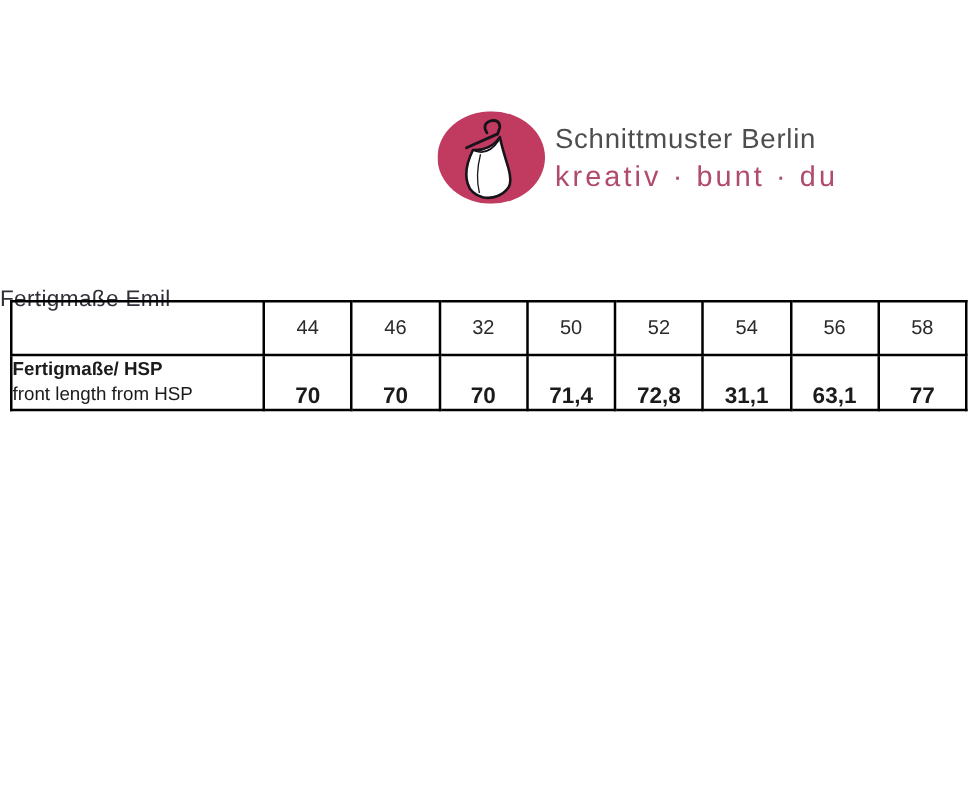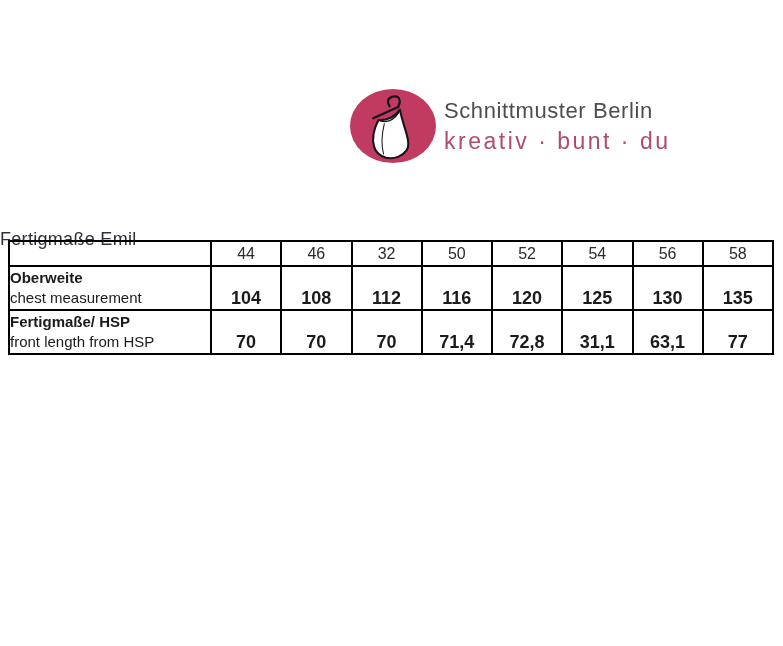--- a/index.html
+++ b/index.html
@@ -59,21 +59,21 @@
     top: 240px;
     width: 766px;
     border-collapse: collapse;
     table-layout: fixed;
     color: #1b1b1b;
   }
   .size-table td, .size-table th {
     border: 2px solid #000000;
     padding: 0;
   }
-  .size-table tr.header-row { height: 25px; }
+  .size-table tr.header-row { height: 43px; }
   .size-table tr.data-row { height: 44px; }
   .size-header {
     font-size: 16px;
     font-weight: 400;
     text-align: center;
     vertical-align: middle;
     color: #2b2b2b;
   }
   .label-cell {
     padding: 1px 4px 2px 5px;
@@ -134,34 +134,20 @@
       <td class="size-header">46</td>
       <td class="size-header">32</td>
       <td class="size-header">50</td>
       <td class="size-header">52</td>
       <td class="size-header">54</td>
       <td class="size-header">56</td>
       <td class="size-header">58</td>
     </tr>
     <tr class="data-row">
       <td class="label-cell">
-        <span class="label-de">Oberweite</span>
-        <span class="label-en">chest measurement</span>
-      </td>
-      <td class="value-cell">104</td>
-      <td class="value-cell">108</td>
-      <td class="value-cell">112</td>
-      <td class="value-cell">116</td>
-      <td class="value-cell">120</td>
-      <td class="value-cell">125</td>
-      <td class="value-cell">130</td>
-      <td class="value-cell">135</td>
-    </tr>
-    <tr class="data-row">
-      <td class="label-cell">
         <span class="label-de">Fertigmaße/ HSP</span>
         <span class="label-en">front length from HSP</span>
       </td>
       <td class="value-cell">70</td>
       <td class="value-cell">70</td>
       <td class="value-cell">70</td>
       <td class="value-cell">71,4</td>
       <td class="value-cell">72,8</td>
       <td class="value-cell">31,1</td>
       <td class="value-cell">63,1</td>

